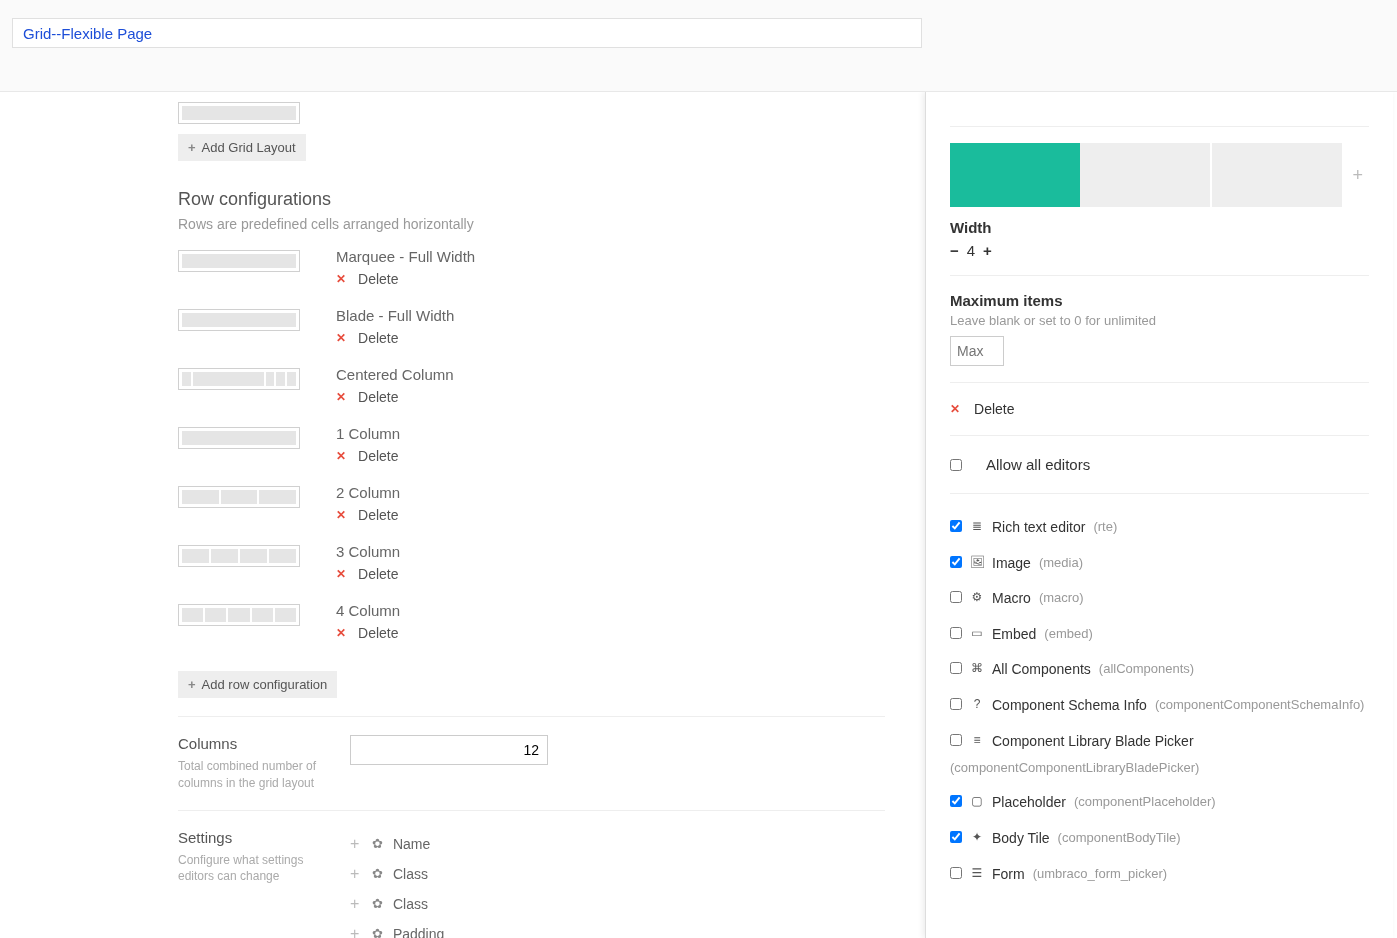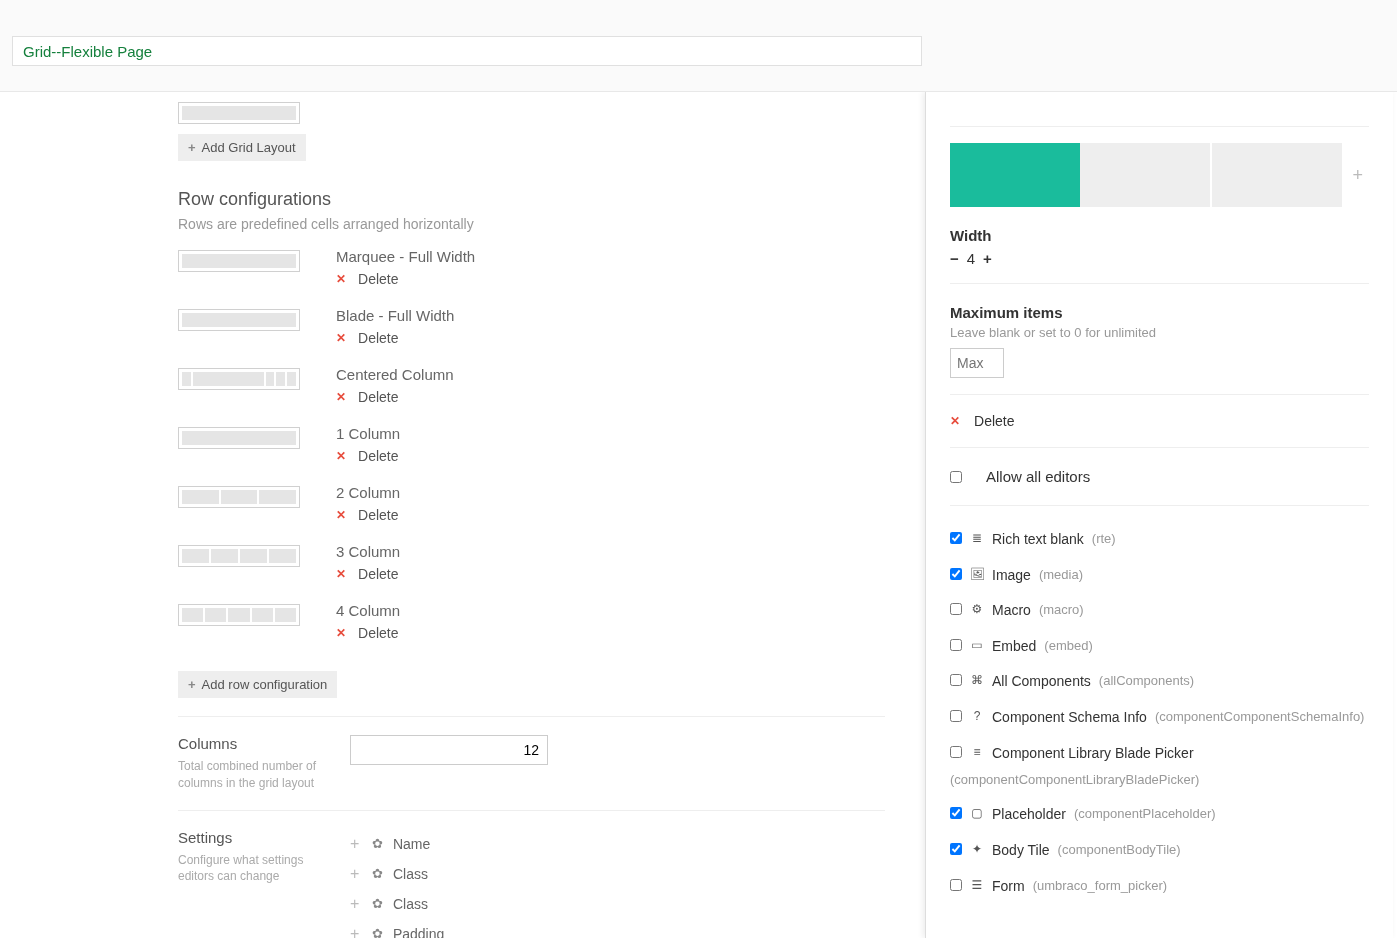--- a/index.html
+++ b/index.html
@@ -1,18 +1,18 @@
 <!DOCTYPE html>
 <html><head>
 <meta charset="utf-8">
 <style>
 * { box-sizing: border-box; margin: 0; padding: 0; }
 body { font-family: "Helvetica Neue", Helvetica, Arial, sans-serif; font-size: 14px; color: #333; background: #fff; }
 .header { height: 92px; border-bottom: 1px solid #e8e8e8; padding: 18px 12px; background: #fafafa; display: flex; }
-.header-input { flex: 1; max-width: 910px; height: 30px; border: 1px solid #e0e0e0; padding: 0 10px; font-size: 15px; color: #15803d; background: #fff; margin-top: 18px; }
+.header-input { flex: 1; max-width: 910px; height: 30px; border: 1px solid #e0e0e0; padding: 0 10px; font-size: 15px; color: #1d4ed8; background: #fff; margin-top: 0; }
 .main { display: flex; position: relative; height: calc(100vh - 92px); overflow: hidden; }
 .left { flex: 1; padding: 10px 40px 40px 178px; overflow-y: auto; max-width: 925px; }
 .right { width: 468px; border-left: 1px solid #ddd; box-shadow: -2px 0 6px rgba(0,0,0,0.08); padding: 18px 24px 40px 24px; overflow-y: auto; background: #fff; }
 
 .mini-layout { width: 122px; height: 22px; border: 1px solid #d0d0d0; padding: 3px; display: flex; gap: 2px; background: #fff; margin-bottom: 0; }
 .mini-cell { background: #e5e5e5; height: 100%; }
 .add-btn { display: inline-flex; align-items: center; gap: 6px; background: #eee; border: none; padding: 6px 10px; font-size: 13px; color: #555; cursor: pointer; margin-top: 10px; }
 .plus { font-weight: bold; color: #888; }
 
 h3.section-title { font-size: 18px; font-weight: 400; color: #555; margin-top: 28px; }
@@ -35,21 +35,21 @@
 .settings-list .plus2 { color: #bbb; font-size: 16px; width: 12px; }
 .settings-list .gear { color: #888; font-size: 13px; }
 
 
 .right hr { border: none; border-top: 1px solid #eee; margin: 16px 0; }
 .width-preview { display: flex; align-items: center; gap: 4px; margin-top: 12px; }
 .width-track { display: flex; flex: 1; height: 64px; }
 .width-fill { background: #1abc9c; height: 100%; }
 .width-empty { background: #eee; height: 100%; }
 .width-add { color: #bbb; font-size: 18px; padding: 0 6px; cursor: pointer; }
-.right-label { font-size: 15px; font-weight: bold; color: #333; margin-top: 20px; }
+.right-label { font-size: 15px; font-weight: bold; color: #333; margin-top: 12px; }
 .stepper { display: flex; align-items: center; gap: 8px; font-size: 15px; color: #333; margin-top: 6px; }
 .stepper .step-btn { cursor: pointer; font-weight: bold; font-size: 15px; }
 .right-help { font-size: 13px; color: #999; margin-top: 4px; }
 .max-input { width: 54px; height: 30px; border: 1px solid #ccc; padding: 0 6px; margin-top: 8px; font-size: 14px; color: #6d28d9; }
 .delete-row { display: flex; align-items: center; gap: 14px; cursor: pointer; padding: 2px 0; }
 
 .editor-check { display: flex; align-items: center; gap: 24px; font-size: 15px; color: #333; padding: 4px 0; }
 .editor-list { list-style: none; margin-top: 4px; }
 .editor-list li { display: flex; align-items: flex-start; gap: 8px; font-size: 14px; color: #333; padding: 8px 0; line-height: 1.4; flex-wrap: wrap; }
 .editor-list .cb { margin-top: 2px; flex-shrink: 0; }
@@ -260,21 +260,21 @@
       <input type="checkbox" style="">
       <span>Allow all editors</span>
     </label>
 
     <hr>
 
     <ul class="editor-list" id="editor-list">
         <li>
           <input type="checkbox" class="cb" checked="" style="">
           <span class="eicon">≣</span>
-          <span>Rich text blank </span>
+          <span>Rich text editor </span>
           <span class="alias">(rte)</span>
         </li>
         <li>
           <input type="checkbox" class="cb" checked="" style="">
           <span class="eicon">🖼</span>
           <span>Image </span>
           <span class="alias">(media)</span>
         </li>
         <li>
           <input type="checkbox" class="cb" style="">

